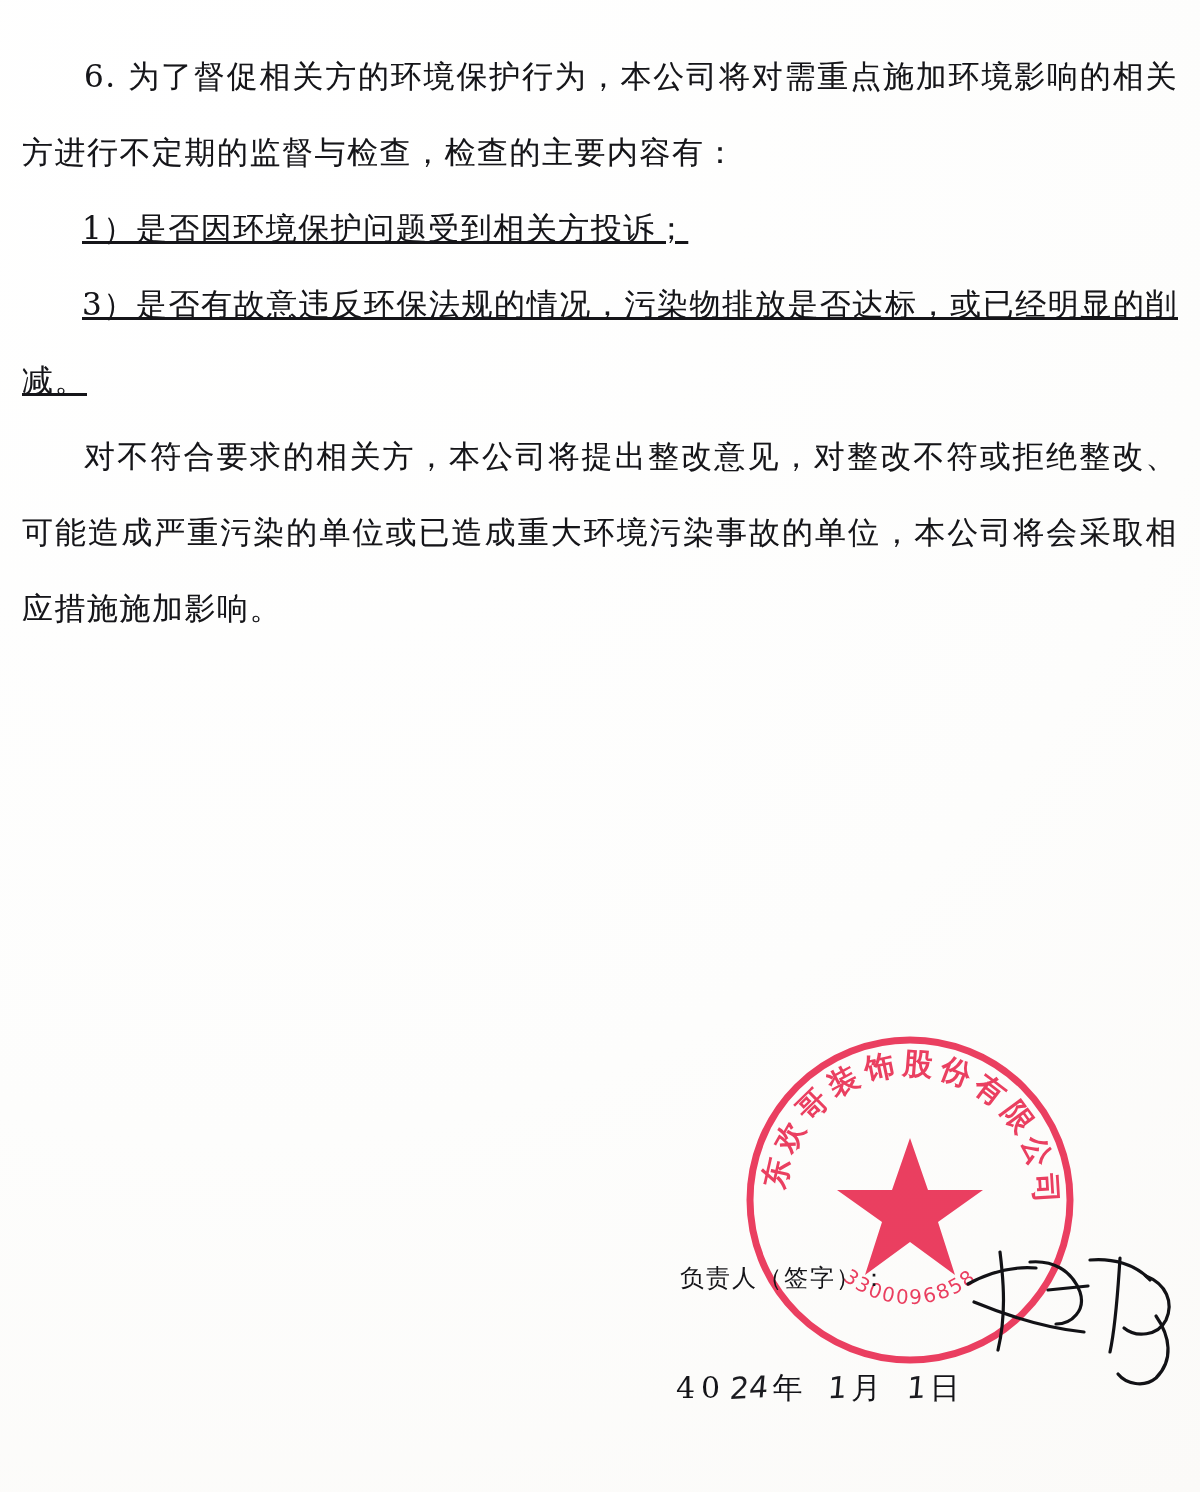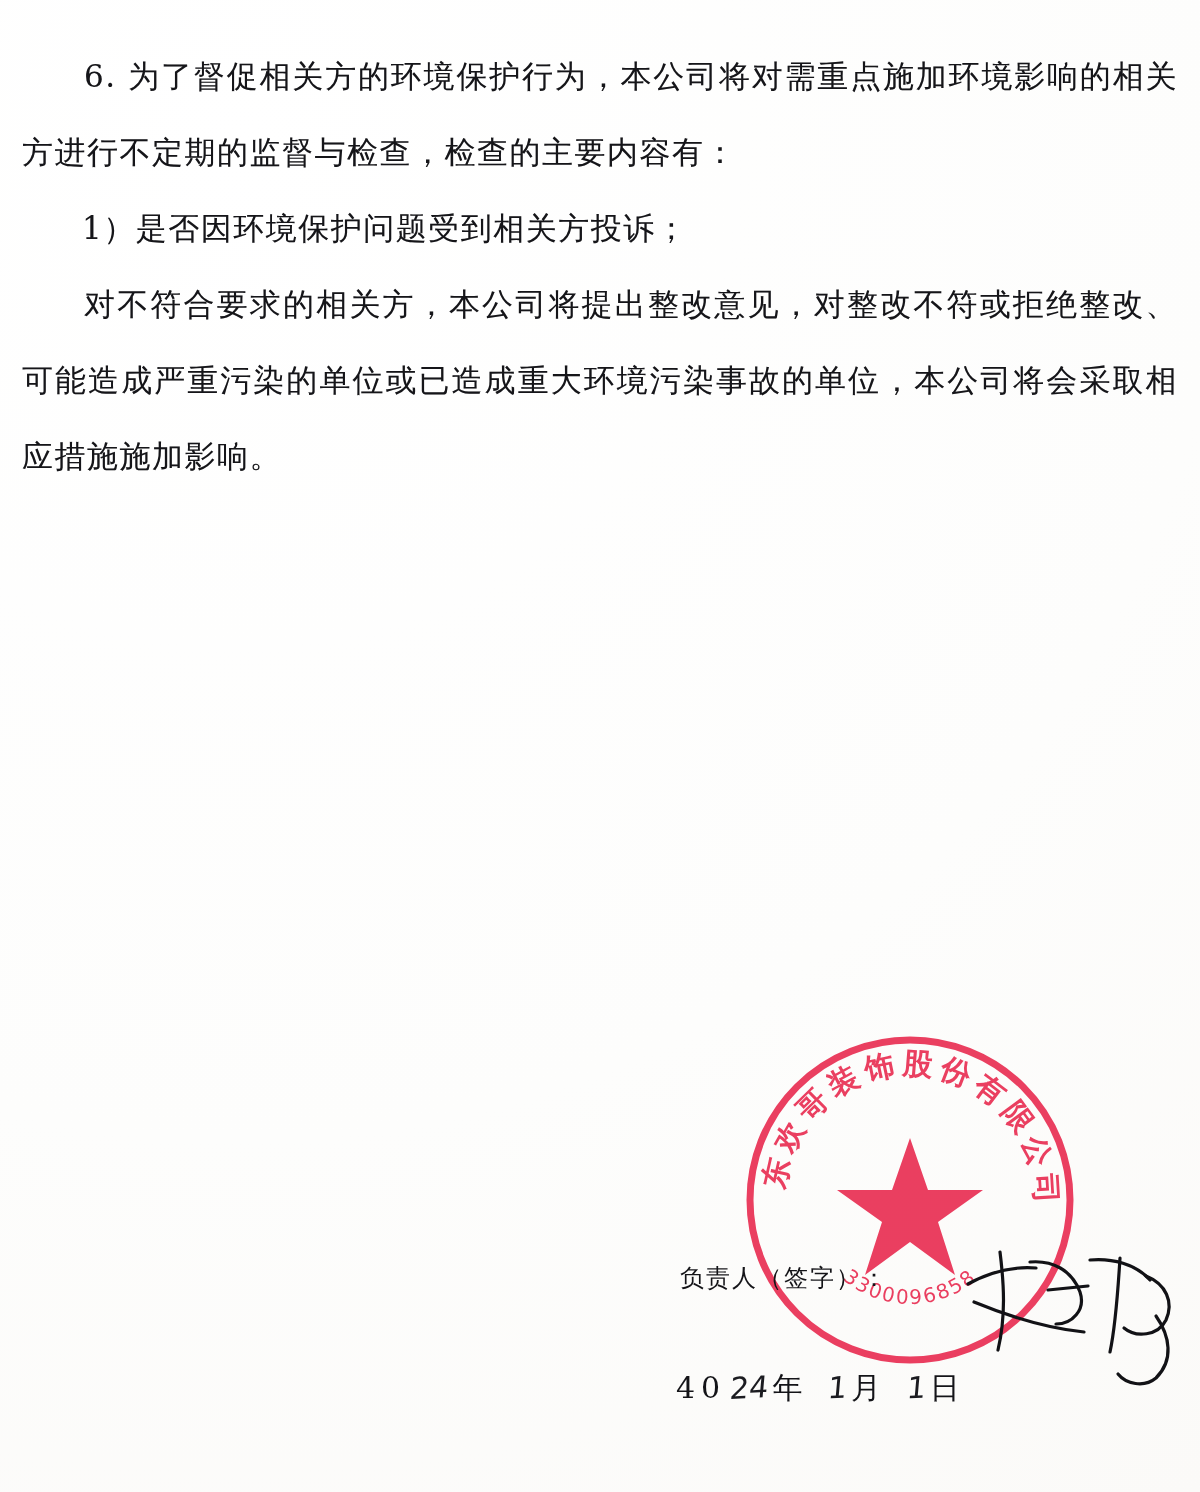--- a/index.html
+++ b/index.html
@@ -42,20 +42,21 @@
     text-justify: inter-ideograph;
     margin: 0 0 0 0;
     color: #151519;
     font-weight: 400;
   }
   .para.indent {
     text-indent: 62px;
   }
   .para.indent-sm {
     text-indent: 60px;
+    text-decoration: underline;
   }
 
   
   .doc-body .para {
     text-shadow: 0 0 0.6px rgba(0,0,0,0.25);
   }
 
   
   .seal {
     position: absolute;
@@ -107,20 +108,21 @@
   .signature svg { width: 230px; height: 160px; display: block; }
 </style>
 </head>
 <body>
 
 <div class="page">
 
   <div class="doc-body">
     <p class="para indent">6. 为了督促相关方的环境保护行为，本公司将对需重点施加环境影响的相关方进行不定期的监督与检查，检查的主要内容有：</p>
     <p class="para indent-sm">1）是否因环境保护问题受到相关方投诉；</p>
+    <p class="para indent-sm">3）是否有故意违反环保法规的情况，污染物排放是否达标，或已经明显的削减。</p>
     <p class="para indent">对不符合要求的相关方，本公司将提出整改意见，对整改不符或拒绝整改、可能造成严重污染的单位或已造成重大环境污染事故的单位，本公司将会采取相应措施施加影响。</p>
   </div>
 
   <div class="seal">
     <svg viewBox="0 0 340 340" xmlns="http://www.w3.org/2000/svg">
       <defs>
         <path id="sealTextPath" d="M 170,170 m -126,0 a 126,126 0 1,1 252,0 a 126,126 0 1,1 -252,0"></path>
         <path id="sealSerialPath" d="M 170,170 m -104,0 a 104,104 0 1,0 208,0"></path>
       </defs>
       <g opacity="0.88">

